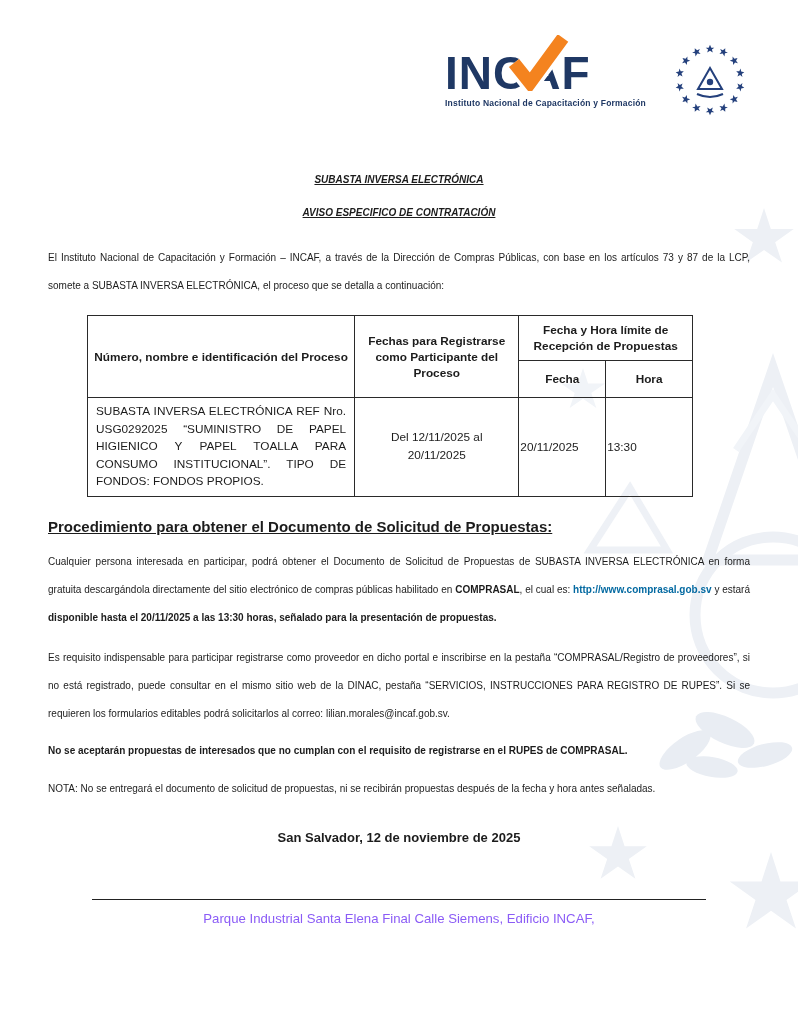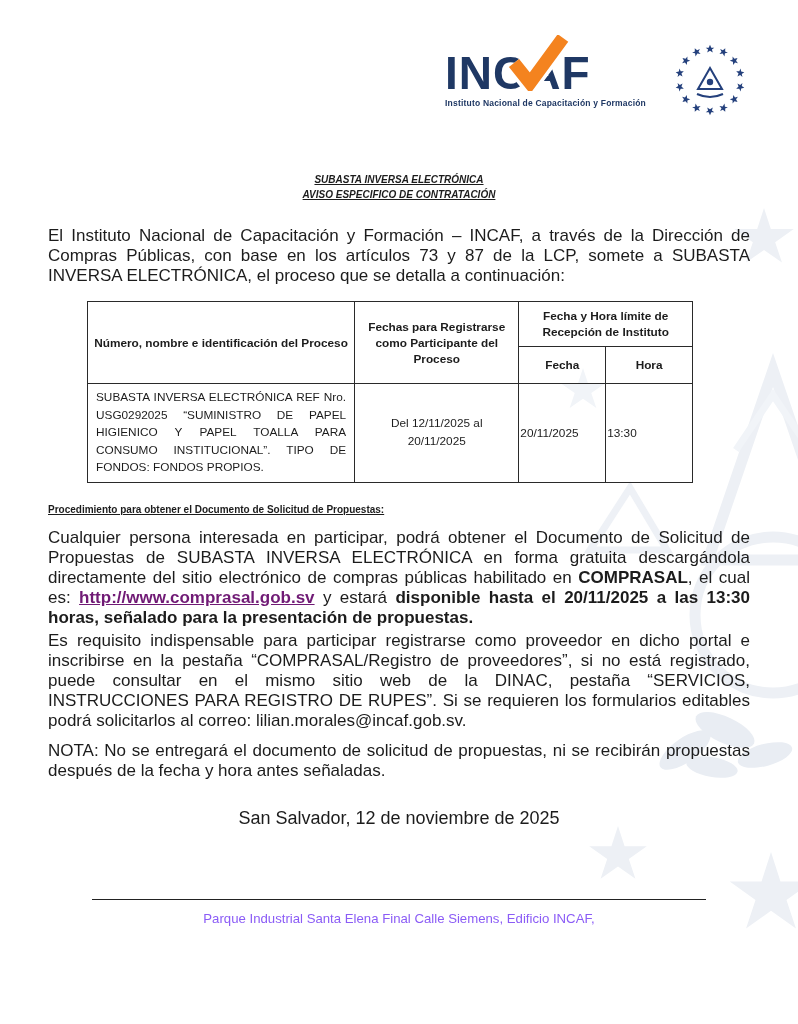--- a/index.html
+++ b/index.html
@@ -15,45 +15,45 @@
   
   .content{position:relative;z-index:1;padding:0 48px;}
   .header{display:flex;justify-content:flex-end;align-items:center;gap:24px;padding-top:40px;height:80px;}
   .logo-block{position:relative;line-height:1;}
   .logo-word{font-weight:bold;font-size:46px;letter-spacing:1px;color:#1f3864;line-height:0.95;}
   .logo-check{position:absolute;left:62px;top:-17px;width:64px;height:56px;}
   .logo-tagline{font-size:8.5px;font-weight:bold;color:#1f3864;margin-top:3px;letter-spacing:0.2px;}
   .seal{width:80px;height:80px;flex:0 0 auto;}
   .title{ text-align:center;font-weight:bold;font-style:italic;text-decoration:underline;font-size:10px;}
   .title1{margin-top:54px;}
-  .title2{margin-top:4px;}
-  .para{font-size:17px;line-height:20px;text-align:justify;}
+  .title2{margin-top:22px;}
+  .para{font-size:10px;line-height:28px;text-align:justify;}
   .intro{margin-top:26px;}
   
   table.process{border-collapse:collapse;margin-top:15px;margin-left:39px;width:606px;table-layout:fixed;}
   table.process th,table.process td{border:1.4px solid #2a2a2a;font-size:11.8px;vertical-align:middle;}
   table.process th{font-weight:bold;text-align:center;padding:3px 6px;line-height:16px;}
   th.h-proceso{width:42%;white-space:nowrap;}
   th.h-registro{width:25%;padding:3px 16px;}
   th.h-fecha{width:14.5%;height:30px;}
   th.h-hora{width:18.5%;}
   th.h-limite{height:38px;line-height:17px;}
   td.c-proceso{padding:5px 8px;text-align:justify;line-height:17.5px;height:72px;vertical-align:top;}
   td.c-registro{padding:3px 18px;text-align:center;line-height:17.5px;}
   td.c-fecha,td.c-hora{}
   
-  .proc-heading{margin-top:21px;font-size:10px;font-weight:bold;text-decoration:underline;}
+  .proc-heading{margin-top:21px;font-size:15px;font-weight:bold;text-decoration:underline;}
   .p1{margin-top:13px;}
-  .p2{margin-top:3px;}
+  .p2{margin-top:12px;}
   .bold-seg{font-weight:bold;}
-  .link-seg{font-weight:bold;text-decoration:underline;color:#701a75;cursor:pointer;}
+  .link-seg{font-weight:bold;color:#0369a1;cursor:pointer;}
   .email-seg{color:#1c1c1c;cursor:pointer;text-decoration:none;}
   .bold-para{margin-top:9px;font-weight:bold;}
   .nota{margin-top:10px;}
-  .date-line{margin-top:27px;text-align:center;font-weight:normal;font-size:18px;}
+  .date-line{margin-top:27px;text-align:center;font-weight:bold;font-size:13px;}
   
   .footer{position:absolute;left:92px;width:614px;top:899px;z-index:1;
     border-top:1.5px solid #222;padding-top:9px;text-align:center;
     font-size:13.2px;line-height:20px;color:#8b5cf6;}
 </style>
 </head>
 <body>
 
 <div class="page">
 
@@ -118,41 +118,42 @@
     <div class="title title1">SUBASTA INVERSA ELECTRÓNICA</div>
     <div class="title title2">AVISO ESPECIFICO DE CONTRATACIÓN</div>
 
     <div class="para intro">El Instituto Nacional de Capacitación y Formación – INCAF, a través de la Dirección de Compras Públicas, con base en los artículos 73 y 87 de la LCP, somete a SUBASTA INVERSA ELECTRÓNICA, el proceso que se detalla a continuación:</div>
 
     <table class="process">
       <tbody>
           <tr>
         <th class="h-proceso" rowspan="2">Número, nombre e identificación del Proceso</th>
         <th class="h-registro" rowspan="2">Fechas para Registrarse como Participante del Proceso</th>
-        <th class="h-limite" colspan="2">Fecha y Hora límite de Recepción de Instituto</th>
+        <th class="h-limite" colspan="2">Fecha y Hora límite de Recepción de Propuestas</th>
       </tr>
       <tr>
         <th class="h-fecha">Fecha</th>
         <th class="h-hora">Hora</th>
       </tr>
       <tr>
         <td class="c-proceso">SUBASTA INVERSA ELECTRÓNICA REF Nro. USG0292025 “SUMINISTRO DE PAPEL HIGIENICO Y PAPEL TOALLA PARA CONSUMO INSTITUCIONAL”. TIPO DE FONDOS: FONDOS PROPIOS.</td>
         <td class="c-registro">Del 12/11/2025 al 20/11/2025</td>
         <td class="c-fecha">20/11/2025</td>
         <td class="c-hora">13:30</td>
       </tr>
     </tbody>
       </table>
 
     <div class="proc-heading">Procedimiento para obtener el Documento de Solicitud de Propuestas:</div>
 
     <div class="para p1"><span>Cualquier persona interesada en participar, podrá obtener el Documento de Solicitud de Propuestas de SUBASTA INVERSA ELECTRÓNICA en forma gratuita descargándola directamente del sitio electrónico de compras públicas habilitado en </span><span class="bold-seg">COMPRASAL</span><span>, el cual es: </span><span class="link-seg">http://www.comprasal.gob.sv</span><span> y estará </span><span class="bold-seg">disponible hasta el 20/11/2025 a las 13:30 horas, señalado para la presentación de propuestas.</span></div>
 
     <div class="para p2"><span>Es requisito indispensable para participar registrarse como proveedor en dicho portal e inscribirse en la pestaña “COMPRASAL/Registro de proveedores”, si no está registrado, puede consultar en el mismo sitio web de la DINAC, pestaña “SERVICIOS, INSTRUCCIONES PARA REGISTRO DE RUPES”. Si se requieren los formularios editables podrá solicitarlos al correo: </span><span class="email-seg">lilian.morales@incaf.gob.sv</span><span>.</span></div>
 
+    <div class="para bold-para">No se aceptarán propuestas de interesados que no cumplan con el requisito de registrarse en el RUPES de COMPRASAL.</div>
     <div class="para nota">NOTA: No se entregará el documento de solicitud de propuestas, ni se recibirán propuestas después de la fecha y hora antes señaladas.</div>
 
     <div class="date-line">San Salvador, 12 de noviembre de 2025</div>
 
   </div>
 
   <div class="footer">
     <div>Parque Industrial Santa Elena Final Calle Siemens, Edificio INCAF,</div>
   </div>
 

